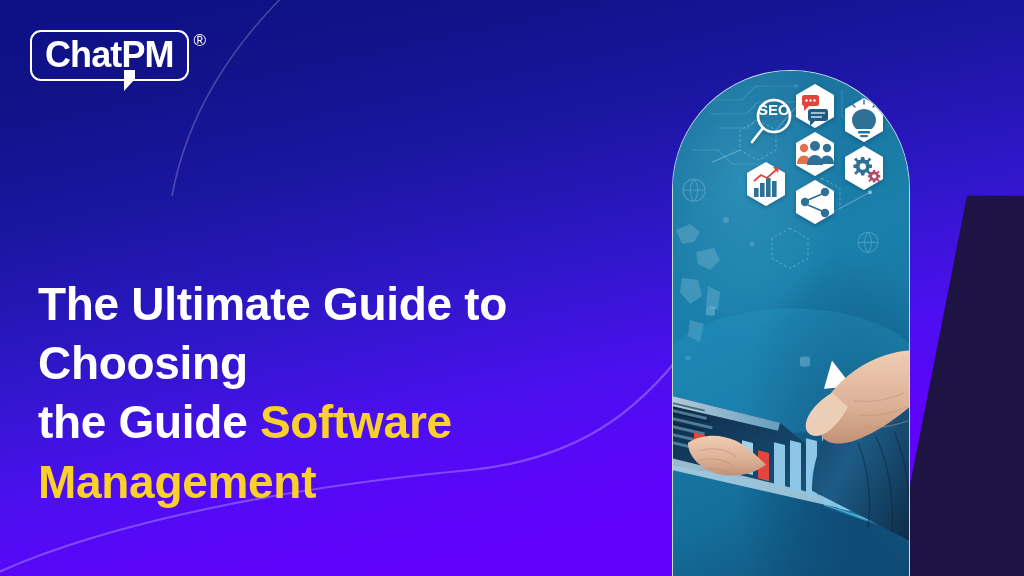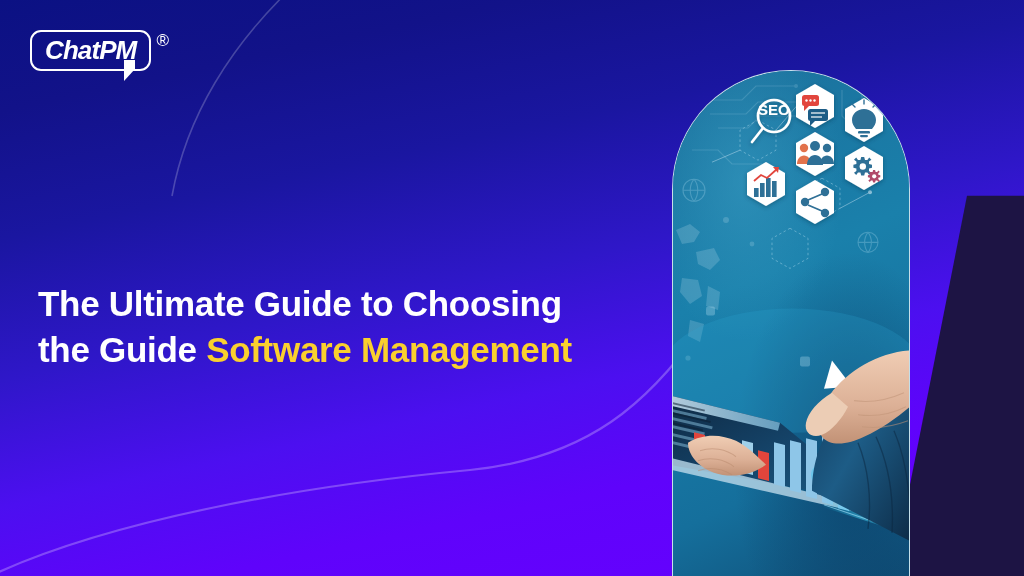--- a/index.html
+++ b/index.html
@@ -45,26 +45,25 @@
   .logo-box {
     position: relative;
     border: 2.5px solid #ffffff;
     border-radius: 11px;
     padding: 5px 13px 6px 13px;
     display: flex;
     align-items: center;
   }
   .logo-text {
     color: #ffffff;
-    font-size: 26px;
+    font-size: 36px;
     font-weight: 700;
     letter-spacing: -0.9px;
     line-height: 1;
     white-space: nowrap;
-    font-style: italic;
   }
   .logo-tail {
     position: absolute;
     left: 92px;
     bottom: -12px;
     width: 0;
     height: 0;
     border-left: 11px solid #ffffff;
     border-top: 9px solid #ffffff;
     border-right: 0 solid transparent;
@@ -77,24 +76,24 @@
     font-weight: 400;
     margin-left: 5px;
     margin-top: 2px;
     line-height: 1;
   }
 
   
   .headline {
     position: absolute;
     left: 38px;
-    top: 258px;
+    top: 244px;
     width: 600px;
     color: #ffffff;
-    font-size: 35px;
+    font-size: 46px;
     font-weight: 700;
     line-height: 1.29;
     letter-spacing: -0.3px;
   }
   .headline .hl {
     color: #fad02e;
   }
 
   
   .arch-wedge {

